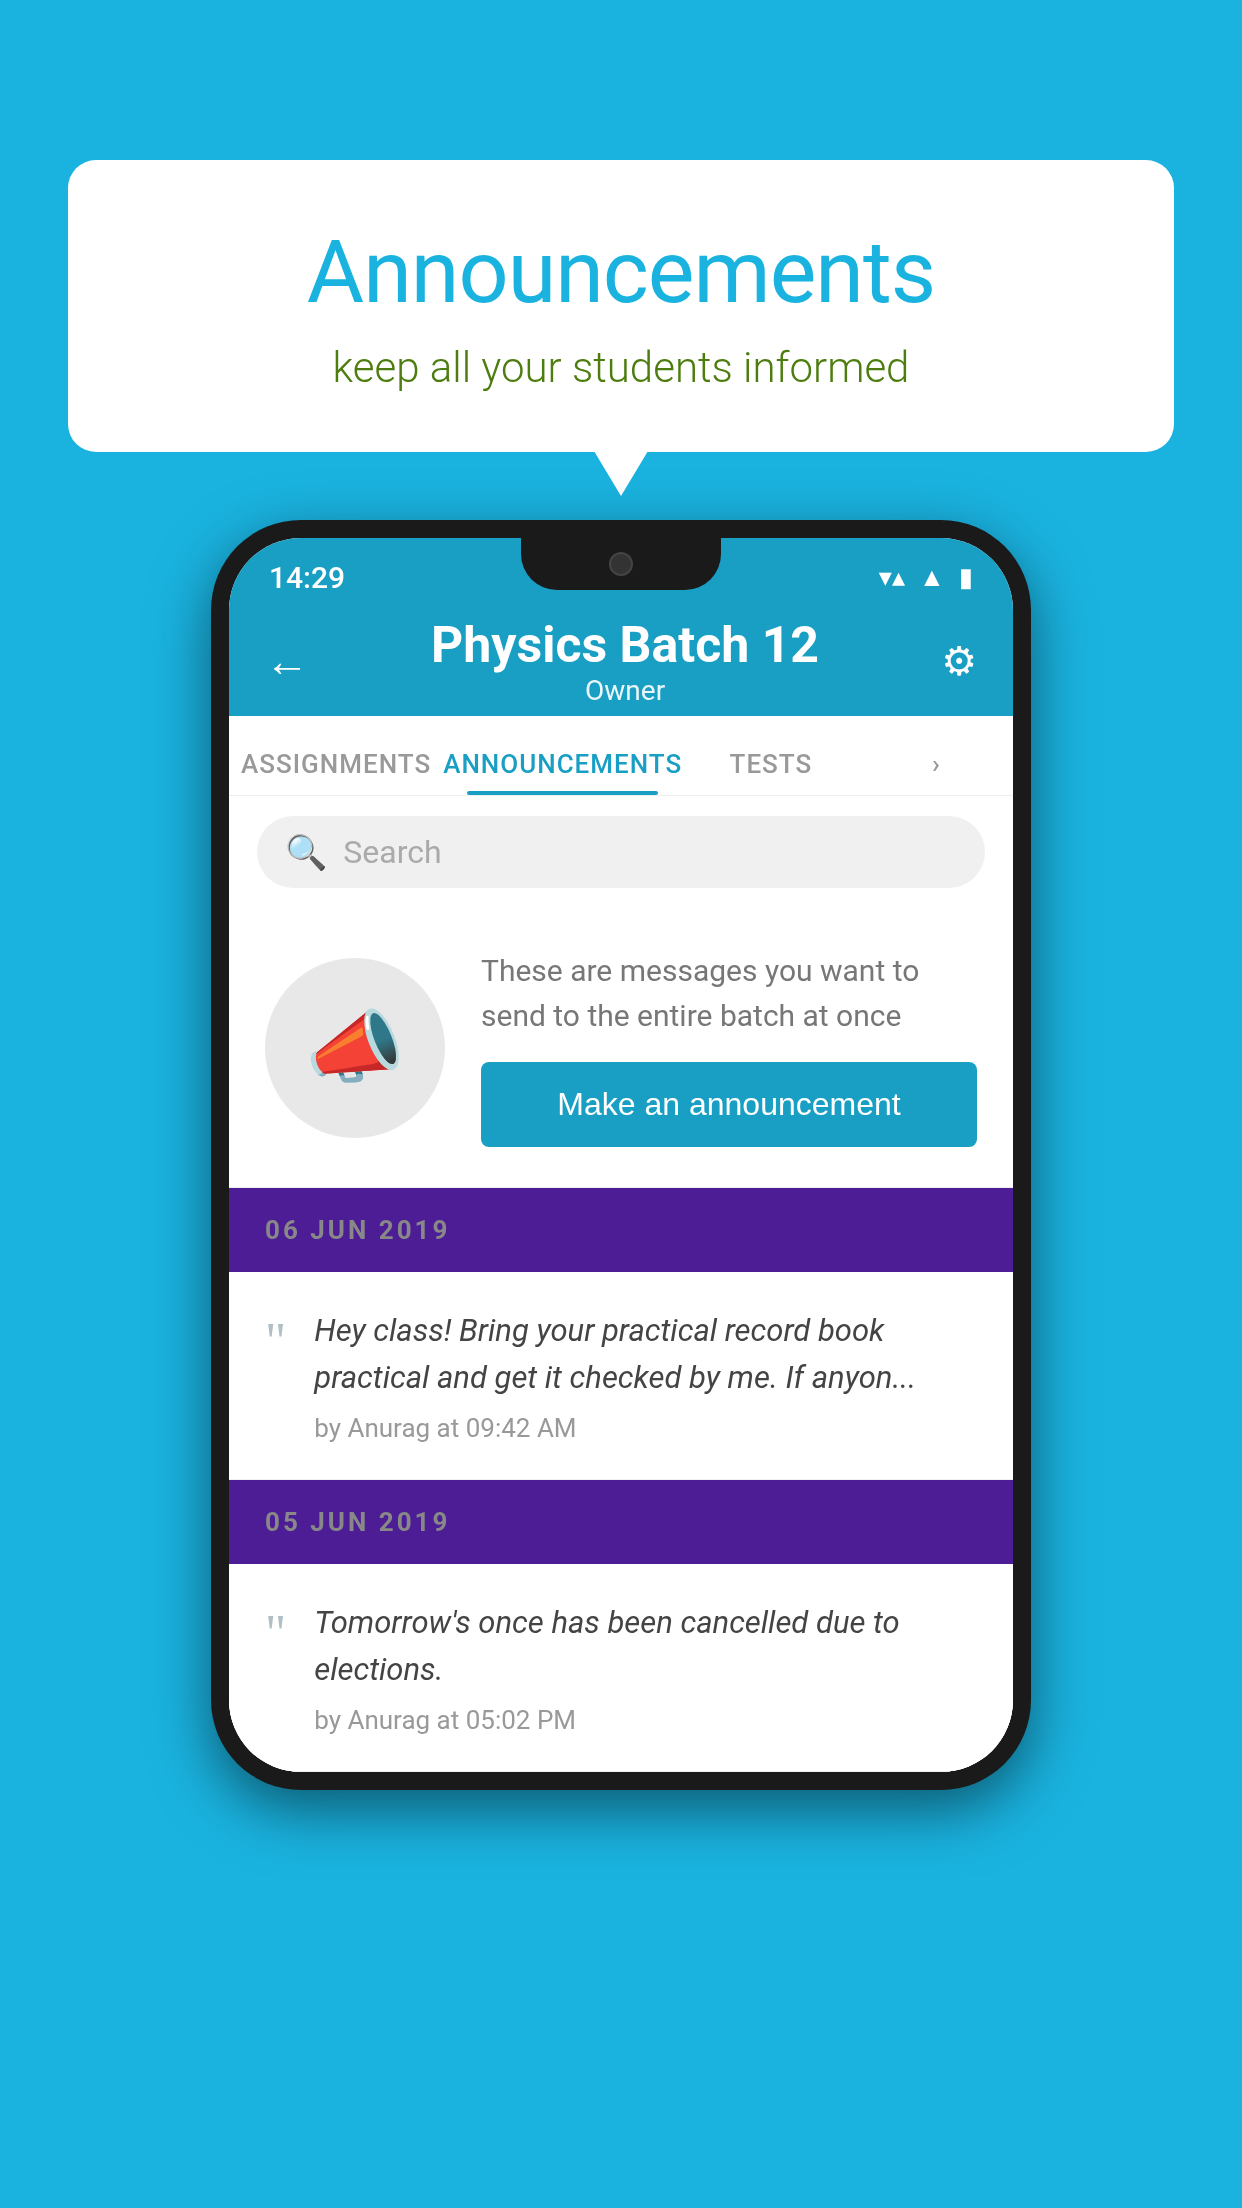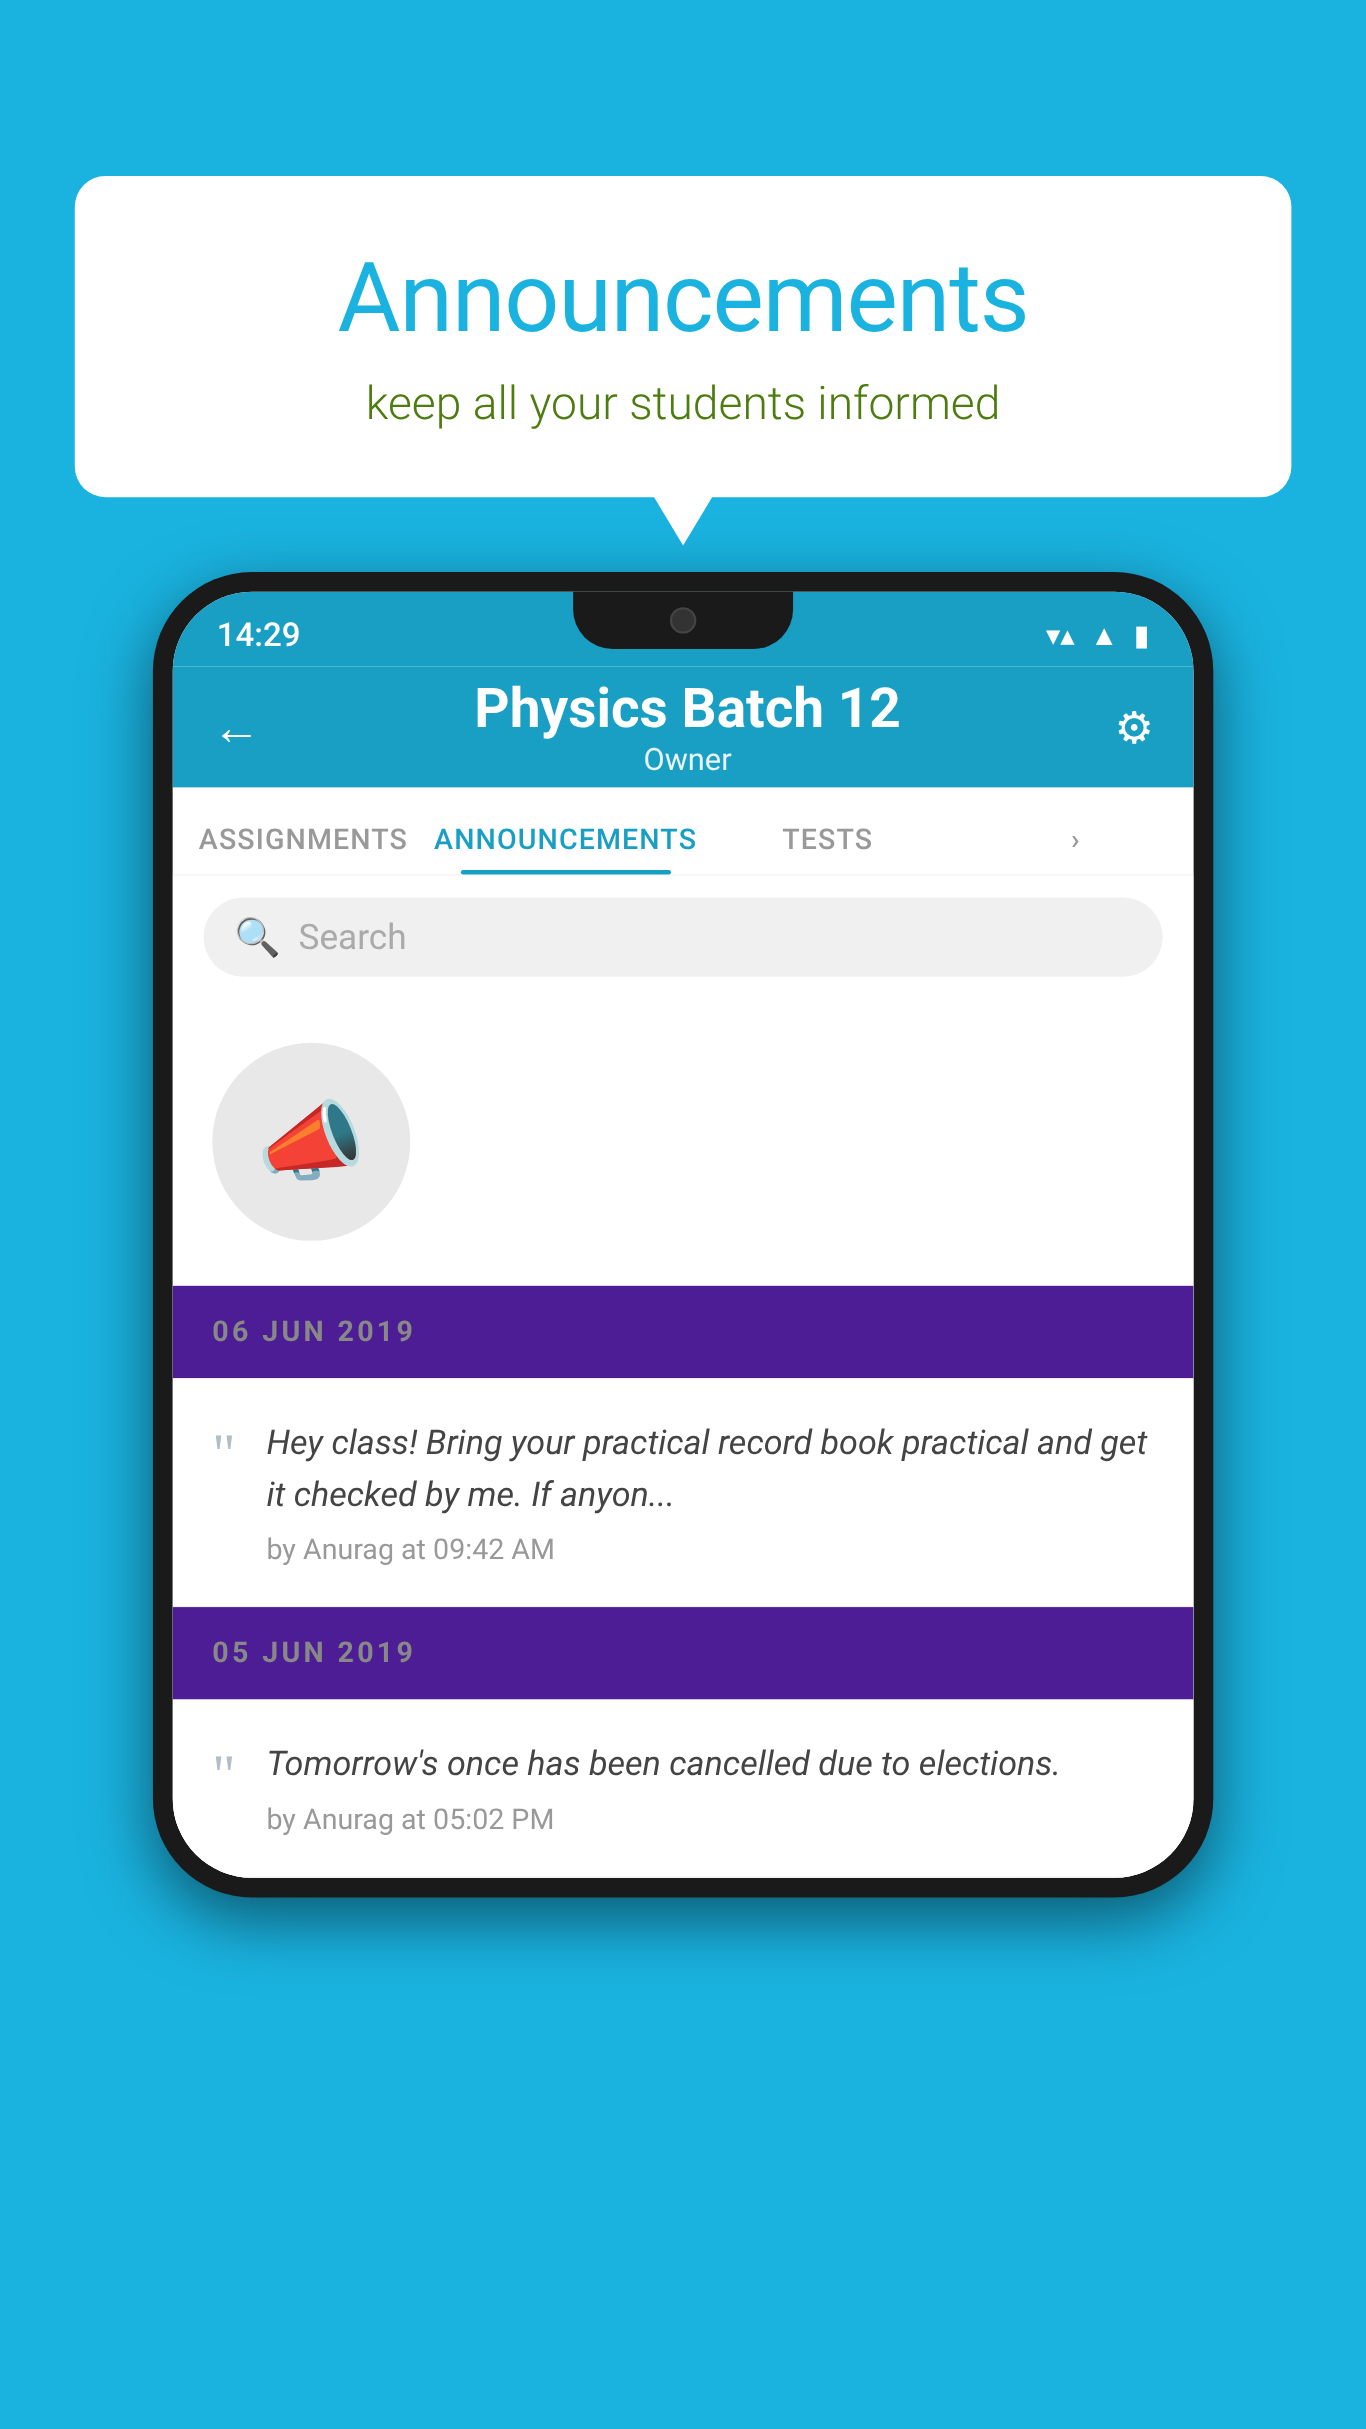--- a/index.html
+++ b/index.html
@@ -59,21 +59,21 @@
       color: #4d7c0f;
       font-weight: 300;
     }
 
     
     .phone-wrapper {
       position: absolute;
       top: 520px;
       left: 50%;
       transform: translateX(-50%);
-      width: 964px;
+      width: 820px;
     }
 
     .phone-outer {
       background: #1a1a1a;
       border-radius: 90px;
       padding: 18px;
       box-shadow: 0 20px 60px rgba(0,0,0,0.5);
       position: relative;
     }
 
@@ -395,20 +395,24 @@
           <div class="search-bar">
             <span class="search-icon-wrap">🔍</span>
             <span class="search-text">Search</span>
           </div>
         </div>
 
         <div class="promo-section">
           <div class="promo-icon-circle">
             <span class="megaphone-icon">📣</span>
           </div>
+          <div class="promo-content">
+            <div class="promo-text">These are messages you want to send to the entire batch at once</div>
+            <button class="make-announcement-btn">Make an announcement</button>
+          </div>
         </div>
 
         <div class="date-divider">06  JUN  2019</div>
 
         <div class="announcement-item">
           <div class="quote-icon">"</div>
           <div class="announcement-content">
             <div class="announcement-text">Hey class! Bring your practical record book practical and get it checked by me. If anyon...</div>
             <div class="announcement-meta">by Anurag at 09:42 AM</div>
           </div>

